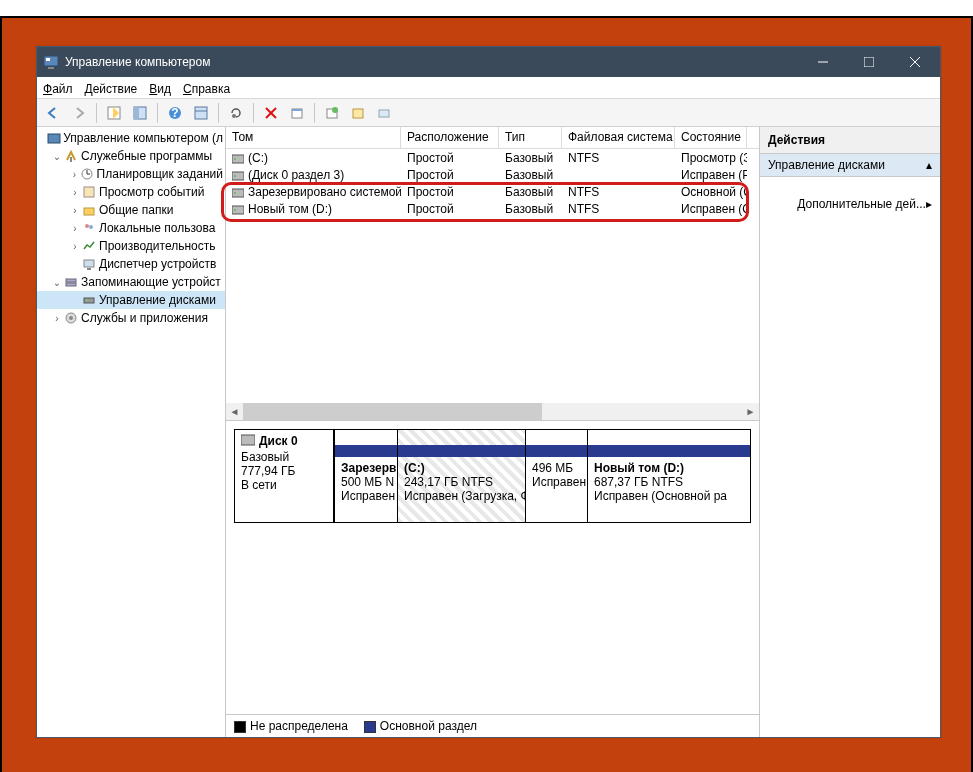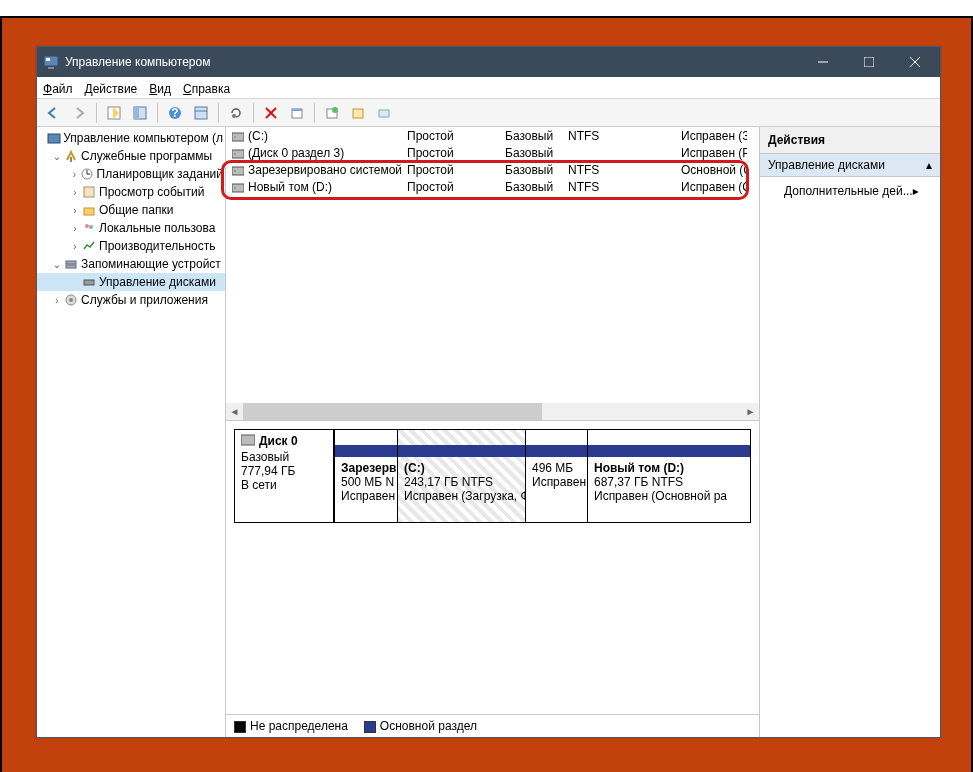--- a/index.html
+++ b/index.html
@@ -47,21 +47,21 @@
 .part:first-child { border-left:1px solid #000; }
 .part .strip { height:12px; margin:-4px -6px 4px -6px; background:#2a3a8f; }
 .part .pt { font-weight:bold; }
 .hatch .strip { background:#2a3a8f; }
 .hatch { background: repeating-linear-gradient(45deg,#e8e8e8 0,#e8e8e8 4px,#fff 4px,#fff 8px); }
 .legend { border-top:1px solid #c8c8c8; padding:4px 8px; display:flex; gap:16px; align-items:flex-end; font-size:12px; }
 .legend .sw { width:12px; height:12px; display:inline-block; margin-right:4px; vertical-align:middle; border:1px solid #333;}
 .actions-pane { width: 180px; display:flex; flex-direction:column; }
 .actions-header { background:#f0f0f0; border-bottom:1px solid #c8c8c8; padding:6px 8px; font-weight:bold; }
 .actions-sub { background:#dce8f3; padding:4px 8px; display:flex; justify-content:space-between; align-items:center; border-bottom:1px solid #c8c8c8; }
-.actions-item { padding:7px 8px 6px 24px; display:flex; justify-content:flex-start; align-items:center; }
+.actions-item { padding:20px 8px 6px 24px; display:flex; justify-content:flex-end; align-items:center; }
 .col-vol{width:175px}.col-loc{width:98px}.col-type{width:63px}.col-fs{width:113px}.col-state{width:72px}
 </style>
 </head>
 <body>
 
 <div class="outer-frame">
 <div class="window">
   <div class="titlebar">
     <span class="app-icon">
       <svg viewBox="0 0 16 16">
@@ -234,20 +234,30 @@
           </div>
       <div class="tree-item indent-2">
             <span class="expander">›</span>
             <span class="ticon">
               <svg width="14" height="14">
                 <polyline points="2,10 5,6 8,8 12,3" fill="none" stroke="#3a8a3a" stroke-width="1.5"></polyline>
               </svg>
             </span>
             <span>Производительность</span>
           </div>
+      <div class="tree-item indent-2">
+            <span class="expander"></span>
+            <span class="ticon">
+              <svg width="14" height="14">
+                <rect x="2" y="3" width="10" height="7" fill="#cde" stroke="#888"></rect>
+                <rect x="5" y="11" width="4" height="2" fill="#888"></rect>
+              </svg>
+            </span>
+            <span>Диспетчер устройств</span>
+          </div>
       <div class="tree-item indent-1">
             <span class="expander">⌄</span>
             <span class="ticon">
               <svg width="14" height="14">
                 <rect x="2" y="4" width="10" height="3" fill="#aac" stroke="#667"></rect>
                 <rect x="2" y="8" width="10" height="3" fill="#aac" stroke="#667"></rect>
               </svg>
             </span>
             <span>Запоминающие устройст</span>
           </div>
@@ -268,33 +278,40 @@
                 <circle cx="7" cy="7" r="5" fill="#ddd" stroke="#888"></circle>
                 <circle cx="7" cy="7" r="2" fill="#888"></circle>
               </svg>
             </span>
             <span>Службы и приложения</span>
           </div>
     </div>
 
     <div class="center-pane">
       <div class="vol-table">
+        <div class="vol-header">
+          <div class="col col-vol">Том</div>
+          <div class="col col-loc">Расположение</div>
+          <div class="col col-type">Тип</div>
+          <div class="col col-fs">Файловая система</div>
+          <div class="col col-state">Состояние</div>
+        </div>
         <div class="vol-rows">
           <div class="vol-row">
             <div class="cell col-vol">
                   <span class="dicon"><svg width="12" height="10">
                       <rect width="12" height="8" y="1" fill="#bbb" stroke="#555"></rect>
                       <circle cx="3" cy="5" r="1" fill="#5b5"></circle>
                     </svg></span>
                   <span>(C:)</span>
                 </div>
             <div class="cell col-loc">Простой</div>
             <div class="cell col-type">Базовый</div>
             <div class="cell col-fs">NTFS</div>
-            <div class="cell col-state">Исправен (З</div>
+            <div class="cell col-state">Просмотр (З</div>
           </div>
           <div class="vol-row">
             <div class="cell col-vol">
                   <span class="dicon"><svg width="12" height="10">
                       <rect width="12" height="8" y="1" fill="#bbb" stroke="#555"></rect>
                       <circle cx="3" cy="5" r="1" fill="#5b5"></circle>
                     </svg></span>
                   <span>(Диск 0 раздел 3)</span>
                 </div>
             <div class="cell col-loc">Простой</div>

